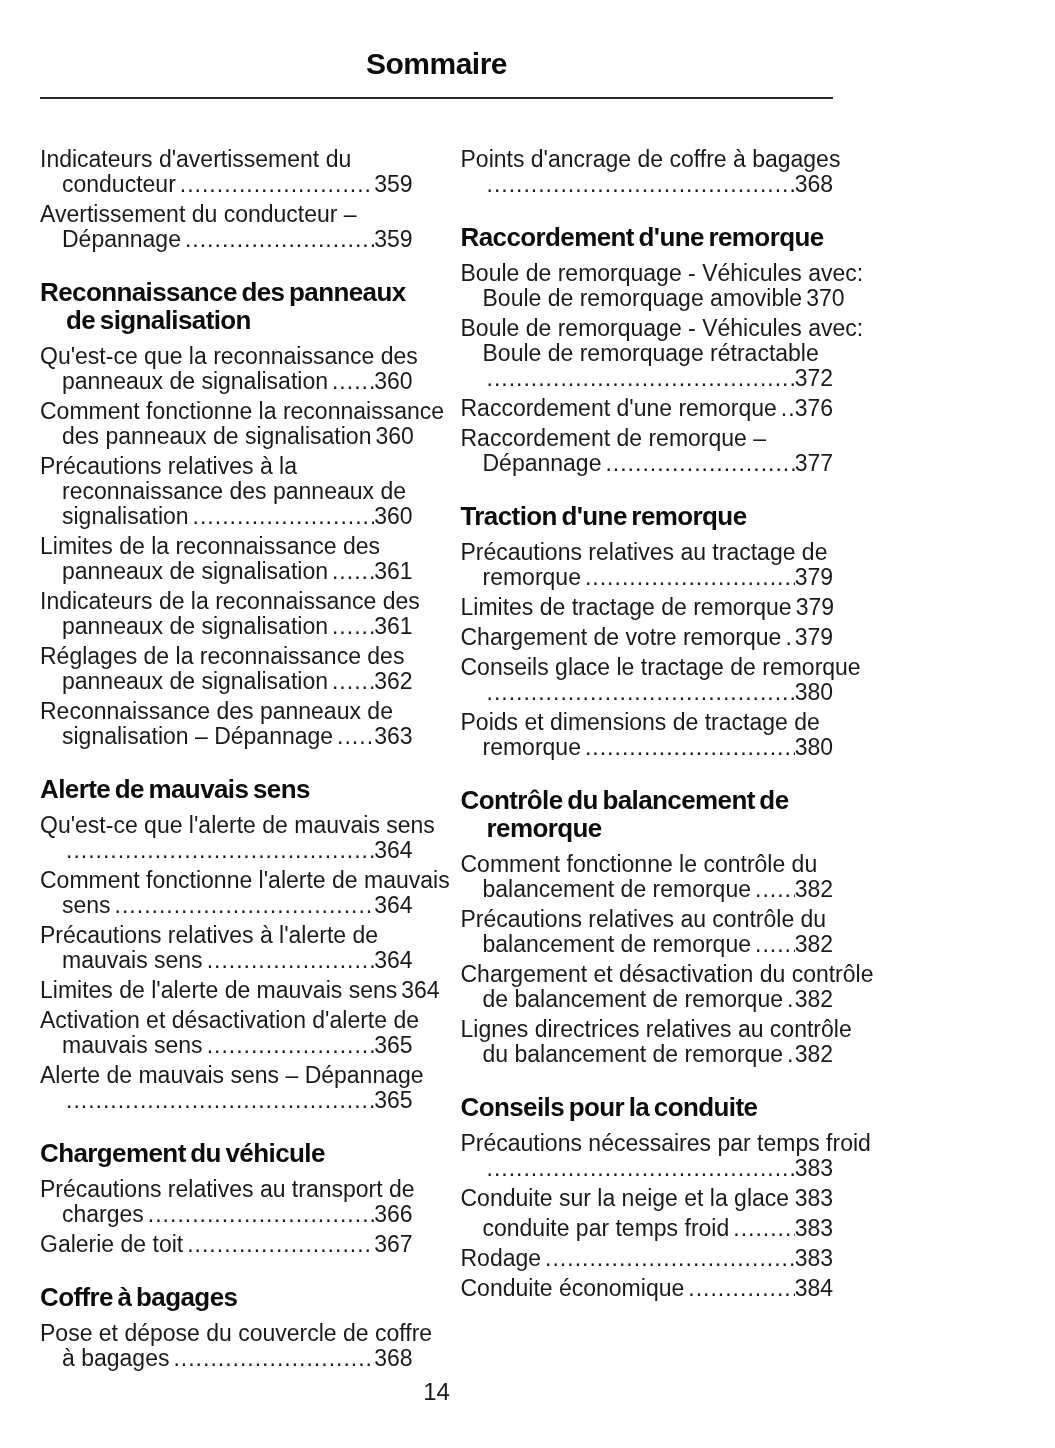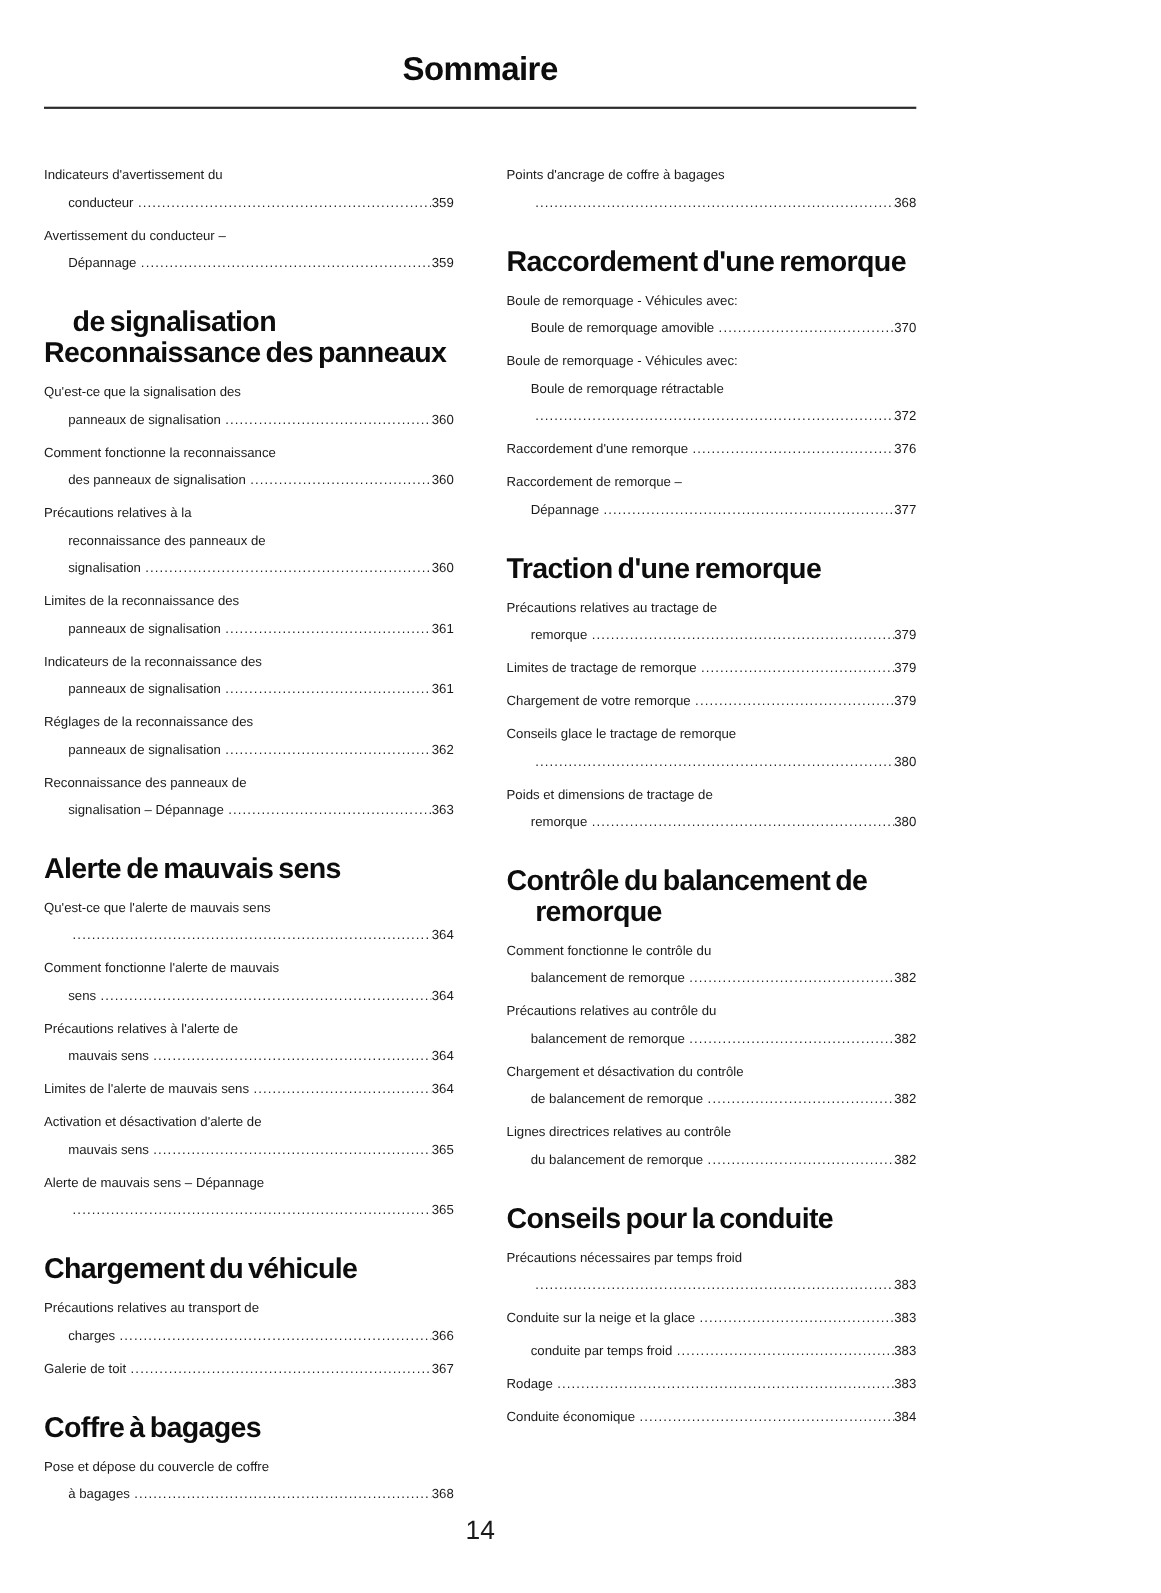--- a/index.html
+++ b/index.html
@@ -54,21 +54,21 @@
     word-spacing: -2px;
     color: #0d0d0d;
     margin: 26px 0 10px 0;
   }
   .col .heading:first-child { margin-top: 0; }
   #col-right .heading:first-of-type { margin-bottom: 44px; }
   .h-line { white-space: nowrap; }
   .h-line.cont { padding-left: 26px; }
   
   .entry {
-    font-size: 12px;
+    font-size: 23px;
     line-height: 25px;
     margin-bottom: 5px;
     color: #1a1a1a;
   }
   .line { white-space: nowrap; }
   .line.cont { padding-left: 22px; }
   .leader-line {
     display: flex;
     align-items: flex-end;
   }
@@ -118,25 +118,25 @@
         </div>
         <div class="entry">
           <div class="line">Avertissement du conducteur –</div>
           <div class="line cont leader-line">
             <span class="txt">Dépannage</span>
             <span class="dots">....................................................................................................................................................................................</span>
             <span class="pg">359</span>
           </div>
         </div>
         <div class="heading">
+          <div class="h-line">Reconnaissance des panneaux</div>
           <div class="h-line cont">de signalisation</div>
-          <div class="h-line">Reconnaissance des panneaux</div>
-        </div>
-        <div class="entry">
-          <div class="line">Qu'est-ce que la signalisation des</div>
+        </div>
+        <div class="entry">
+          <div class="line">Qu'est-ce que la reconnaissance des</div>
           <div class="line cont leader-line">
             <span class="txt">panneaux de signalisation</span>
             <span class="dots">....................................................................................................................................................................................</span>
             <span class="pg">360</span>
           </div>
         </div>
         <div class="entry">
           <div class="line">Comment fonctionne la reconnaissance</div>
           <div class="line cont leader-line">
             <span class="txt">des panneaux de signalisation</span>

